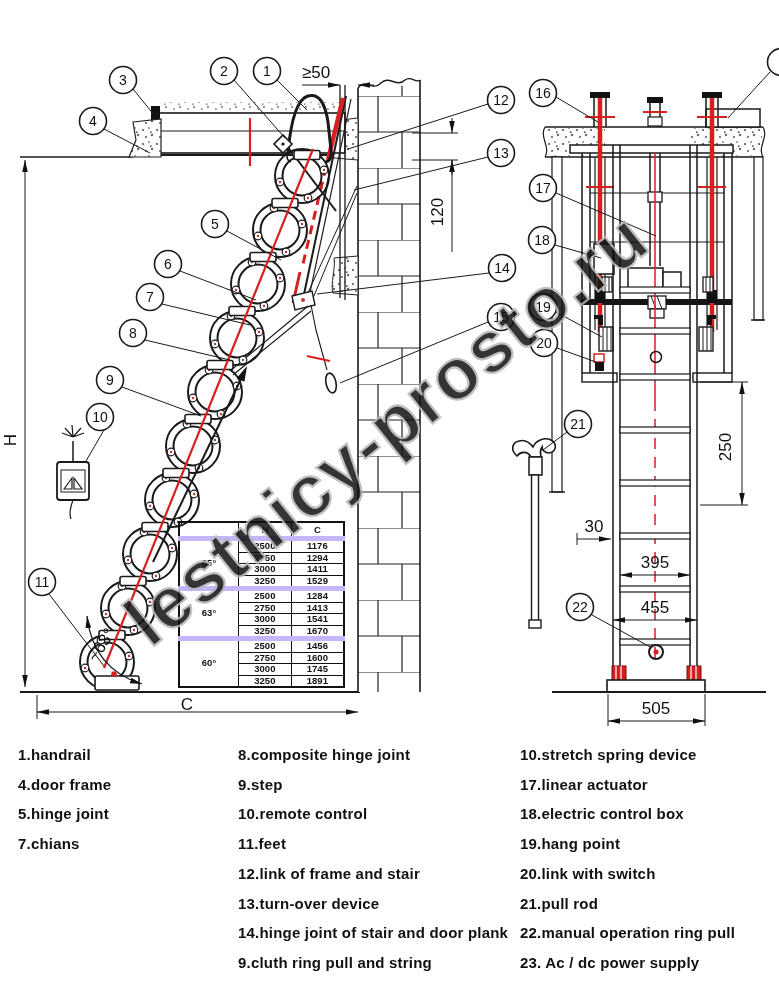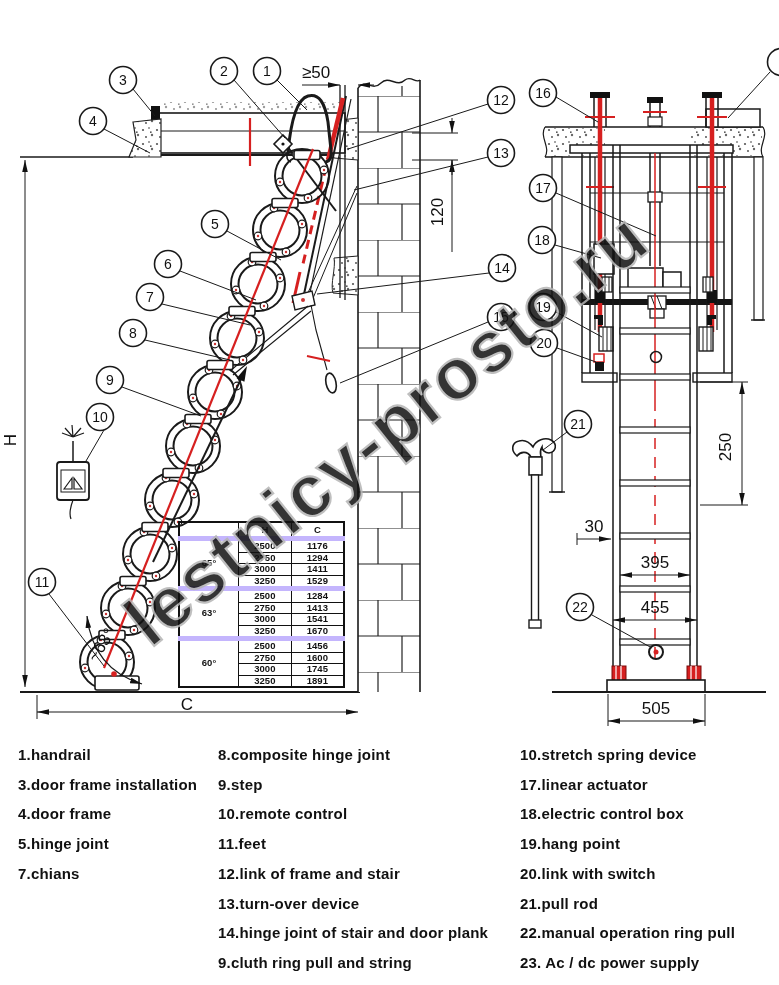--- a/index.html
+++ b/index.html
@@ -500,26 +500,25 @@
           <td>3250</td>
           <td>1891</td>
         </tr>
 </tbody>
     </table>
 
 
 <div class="legend">
   <div class="lcol" style="left:18px">
     <div class="litem">1.handrail</div>
-    <div class="litem">3.door frame installation</div>
     <div class="litem">4.door frame</div>
     <div class="litem">5.hinge joint</div>
     <div class="litem">7.chians</div>
   </div>
-  <div class="lcol" style="left:218px">
+  <div class="lcol" style="left:238px">
     <div class="litem">8.composite hinge joint</div>
     <div class="litem">9.step</div>
     <div class="litem">10.remote control</div>
     <div class="litem">11.feet</div>
     <div class="litem">12.link of frame and stair</div>
     <div class="litem">13.turn-over device</div>
     <div class="litem">14.hinge joint of stair and door plank</div>
     <div class="litem">9.cluth ring pull and string</div>
   </div>
   <div class="lcol" style="left:520px">

